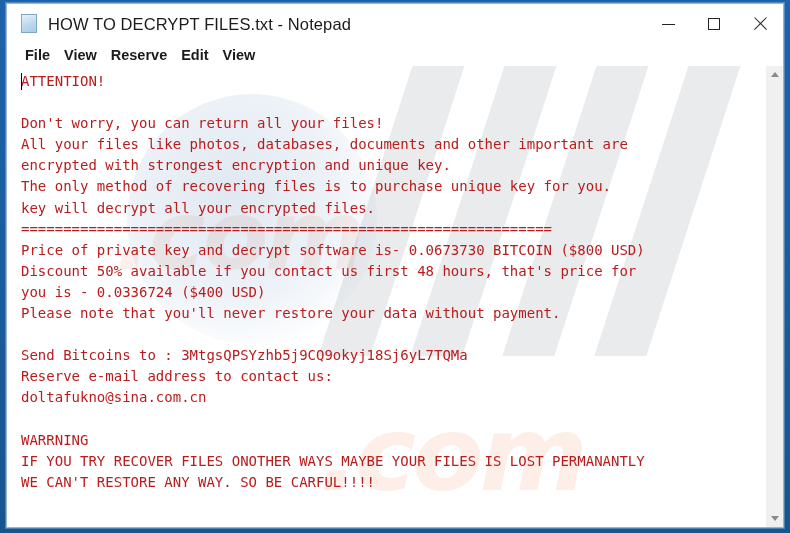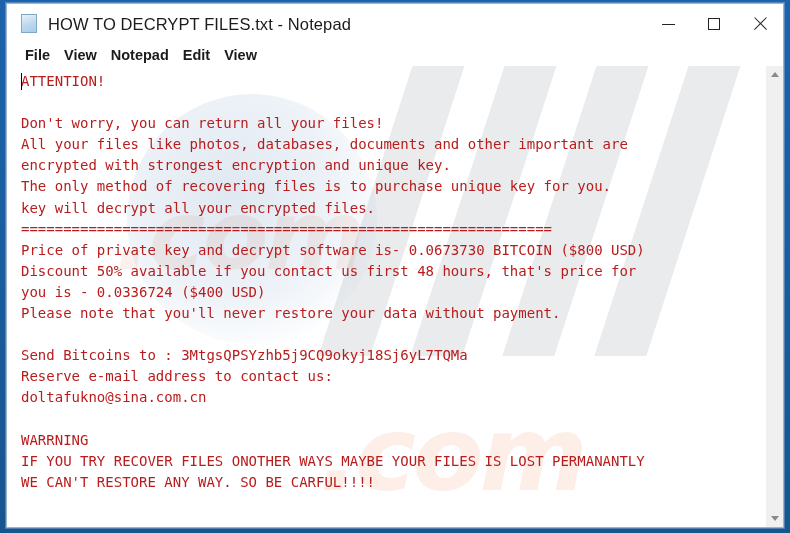--- a/index.html
+++ b/index.html
@@ -280,21 +280,21 @@
         </div>
         <div class="winbtn" id="btn-close">
           <div class="glyph-close"></div>
         </div>
       </div>
     </div>
 
     <div id="menubar">
       <div class="menu-item">File</div>
       <div class="menu-item">View</div>
-      <div class="menu-item">Notepad</div>
+      <div class="menu-item">Reserve</div>
       <div class="menu-item">Edit</div>
       <div class="menu-item">View</div>
     </div>
 
     <div id="editor-wrap">
 
       <div id="editor">
 
         <div id="watermark">
           <div id="wm-circle"></div>

